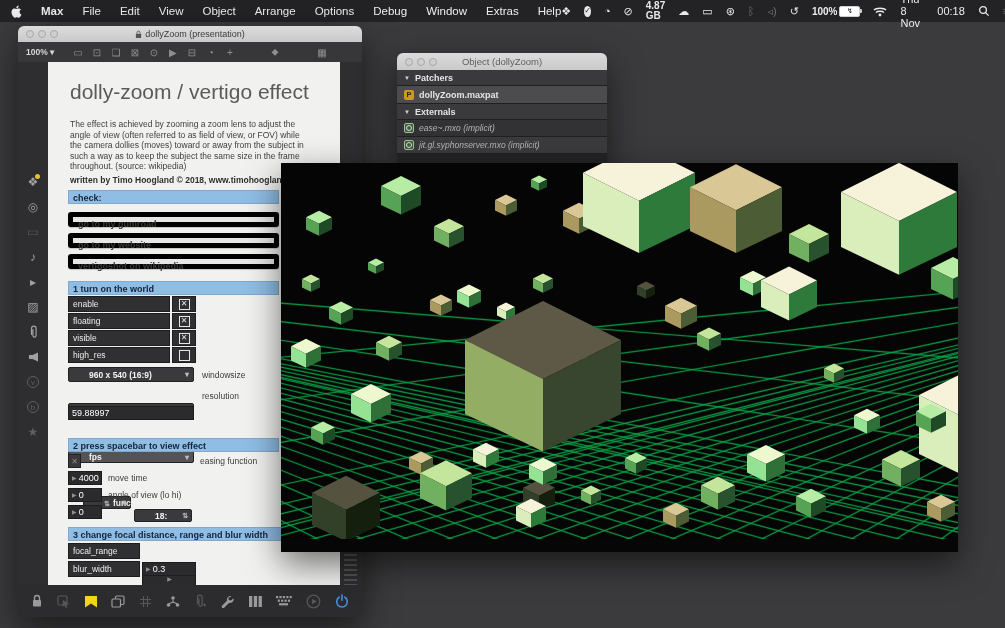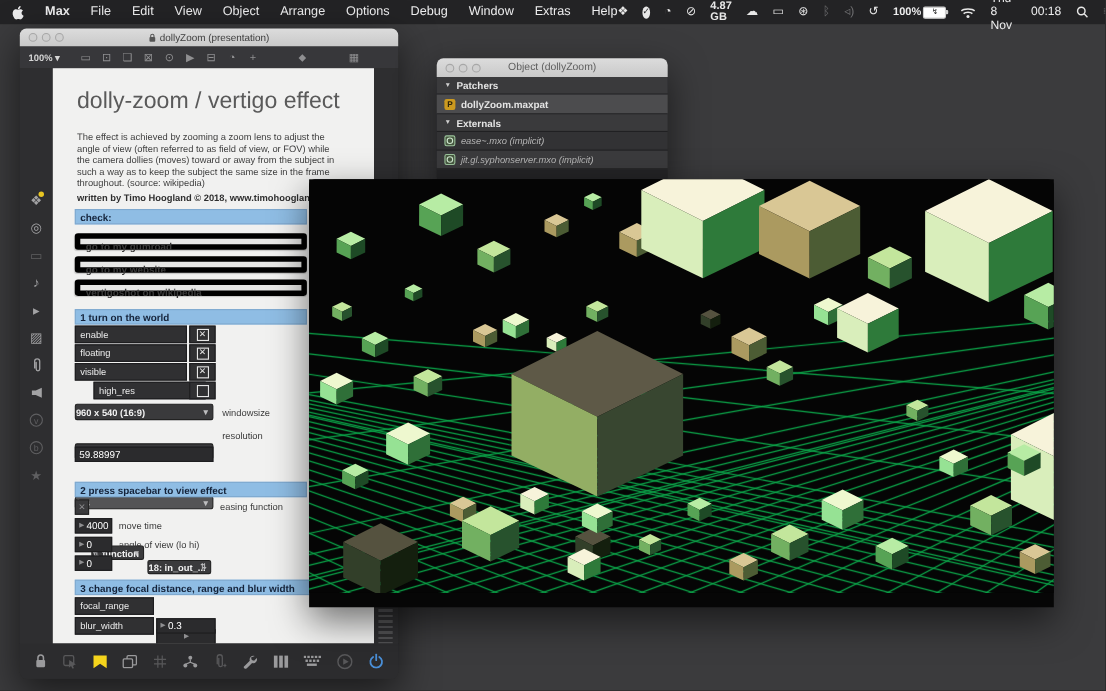--- a/index.html
+++ b/index.html
@@ -59,21 +59,21 @@
   .hdr{background:#8fbde4;color:#14233a;font-weight:bold;font-size:9px;height:14px;line-height:14px;
     padding-left:4px;border:1px solid #7fa9cf;}
   .msg{background:#e7e7e6;border:5px solid #000000;border-radius:3px;font-size:9px;font-weight:bold;
     color:#3a3a3a;height:15px;line-height:14px;padding-left:5px;box-shadow:0 1px 1px rgba(0,0,0,.18);}
   .dbox{background:#303032;border:1px solid #1d1d1f;color:#ececec;font-size:8.5px;height:16px;
     line-height:15px;padding-left:4px;}
   .cbox{background:#303032;border:1px solid #1d1d1f;height:16px;display:flex;align-items:center;justify-content:center;}
   .cbx{width:9px;height:9px;border:1.5px solid #e6e6e6;font-size:8px;line-height:8px;color:#e6e6e6;
     display:flex;align-items:center;justify-content:center;box-sizing:content-box;}
   .umenu{background:#3a3a3c;border:1px solid #222;border-radius:2px;color:#f2f2f2;font-size:8.5px;
-    font-weight:bold;height:15px;line-height:14px;padding:0 0;position:relative;}
+    font-weight:bold;height:15px;line-height:14px;padding:0 20px;position:relative;}
   .umenu:after{content:"▾";position:absolute;right:4px;top:0;color:#bdbdbf;font-size:8px;}
   .umenu.lite{background:#545456;}
   .numbox{background:#2b2b2d;border:1px solid #1d1d1f;color:#fff;font-size:9px;height:14px;line-height:13px;
     padding-left:3px;display:flex;align-items:center;}
   .numbox .tri{color:#8f8f91;font-size:6px;margin-right:2px;}
   .clabel{font-size:8.5px;color:#3b3b3b;white-space:nowrap;}
   .xbox{background:#3a3a3c;border:1px solid #222;color:#8a8a8c;font-size:8px;height:14px;width:13px;
     display:flex;align-items:center;justify-content:center;}
   .udpre:before{content:"⇅";color:#bdbdbf;font-size:7px;margin-right:3px;}
   .udpost:after{content:"⇅";position:absolute;right:3px;top:0;color:#bdbdbf;font-size:7px;}
@@ -237,21 +237,21 @@
             <span class="cbx">✕</span>
           </div>
         <div class="abs dbox" style="left:20px;top:251px;width:102px;">floating</div>
         <div class="abs cbox" style="left:124px;top:251px;width:24px;">
             <span class="cbx">✕</span>
           </div>
         <div class="abs dbox" style="left:20px;top:268px;width:102px;">visible</div>
         <div class="abs cbox" style="left:124px;top:268px;width:24px;">
             <span class="cbx">✕</span>
           </div>
-        <div class="abs dbox" style="left:20px;top:285px;width:102px;margin-left:17px;">high_res</div>
+        <div class="abs dbox" style="left:20px;top:285px;width:102px;">high_res</div>
         <div class="abs cbox" style="left:124px;top:285px;width:24px;">
             <span class="cbx"></span>
           </div>
 
         <div class="abs umenu" style="left:20px;top:305px;width:126px;">960 x 540 (16:9)</div>
         <div class="abs clabel" style="left:154px;top:308px;">windowsize</div>
         <div class="abs umenu" style="left:20px;top:326px;width:126px;">1920 x 1080 (1080p 16:9)</div>
         <div class="abs clabel" style="left:154px;top:329px;">resolution</div>
         <div class="abs numbox" style="left:20px;top:344px;width:126px;">
             <span>59.88997</span>

